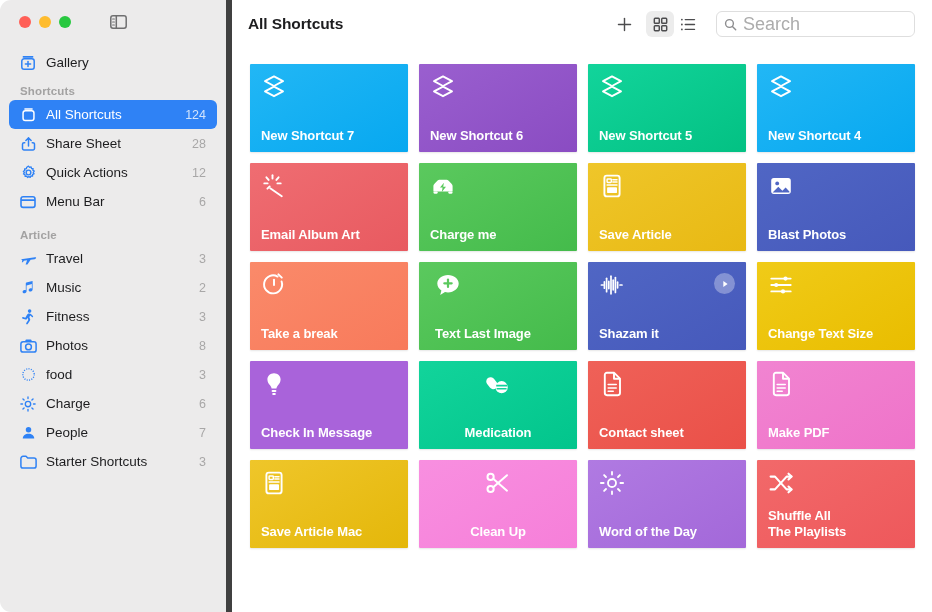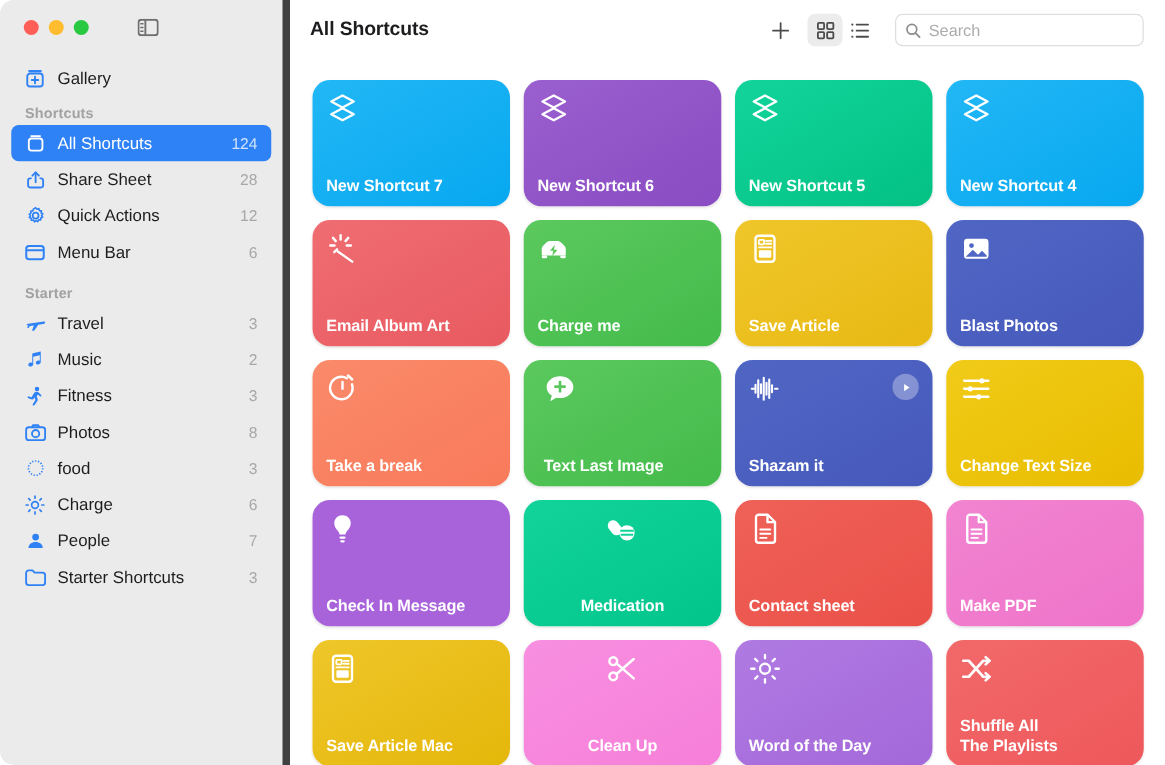--- a/index.html
+++ b/index.html
@@ -151,42 +151,42 @@
     align-items: center;
     padding: 0 7px;
     gap: 6px;
   }
   #search-field .mag { color: #8c8c8e; display:flex; }
   #search-input {
     border: none;
     outline: none;
     background: transparent;
     font-family: "Liberation Sans", sans-serif;
-    font-size: 13px;
+    font-size: 18px;
     color: #1d1d1f;
     width: 100%;
   }
   #search-input::placeholder { color: #acacac; }
 
   
   #grid-scroll {
     flex: 1 1 auto;
     overflow: hidden;
     padding: 16px 17px 0 18px;
   }
   #grid {
     display: grid;
     grid-template-columns: repeat(4, 1fr);
     gap: 11px 11px;
   }
 
   .tile {
     position: relative;
-    height: 101px;
-    border-radius: 14px;
+    height: 88px;
+    border-radius: 1px;
     padding: 10px 11px 9px 11px;
     display: flex;
     flex-direction: column;
     justify-content: space-between;
     overflow: hidden;
     cursor: default;
     box-shadow: 0 1px 2px rgba(0,0,0,0.10);
   }
   .tile .t-icon {
     width: 26px; height: 26px;
@@ -286,21 +286,21 @@
       <span class="sb-icon">
         <svg width="16" height="14" viewBox="0 0 16 14" fill="none">
           <rect x="1" y="1.8" width="14" height="10.6" rx="2.2" stroke="currentColor" stroke-width="1.6"></rect>
           <line x1="1" y1="5.1" x2="15" y2="5.1" stroke="currentColor" stroke-width="1.6"></line>
         </svg>
       </span>
       <span class="sb-label">Menu Bar</span>
       <span class="sb-count">6</span>
     </div>
 
-    <div class="sb-section folders">Starter</div>
+    <div class="sb-section folders">Article</div>
 
     <div class="sb-row">
       <span class="sb-icon">
         <svg width="17" height="15" viewBox="0 0 17 15" fill="currentColor">
           <path d="M1.2 8.2 L15 6.2 C15.9 6.05 16.4 6.6 16 7.3 C15.7 7.8 15.2 8.05 14.6 8.15 L10.6 8.8 L7.6 13.2 C7.45 13.45 7.2 13.6 6.9 13.6 L5.6 13.6 L7.1 9.35 L3.9 9.85 L2.85 11.3 L1.85 11.3 L2.3 9.2 L1.3 8.6 Z"></path>
         </svg>
       </span>
       <span class="sb-label">Travel</span>
       <span class="sb-count">3</span>
     </div>

